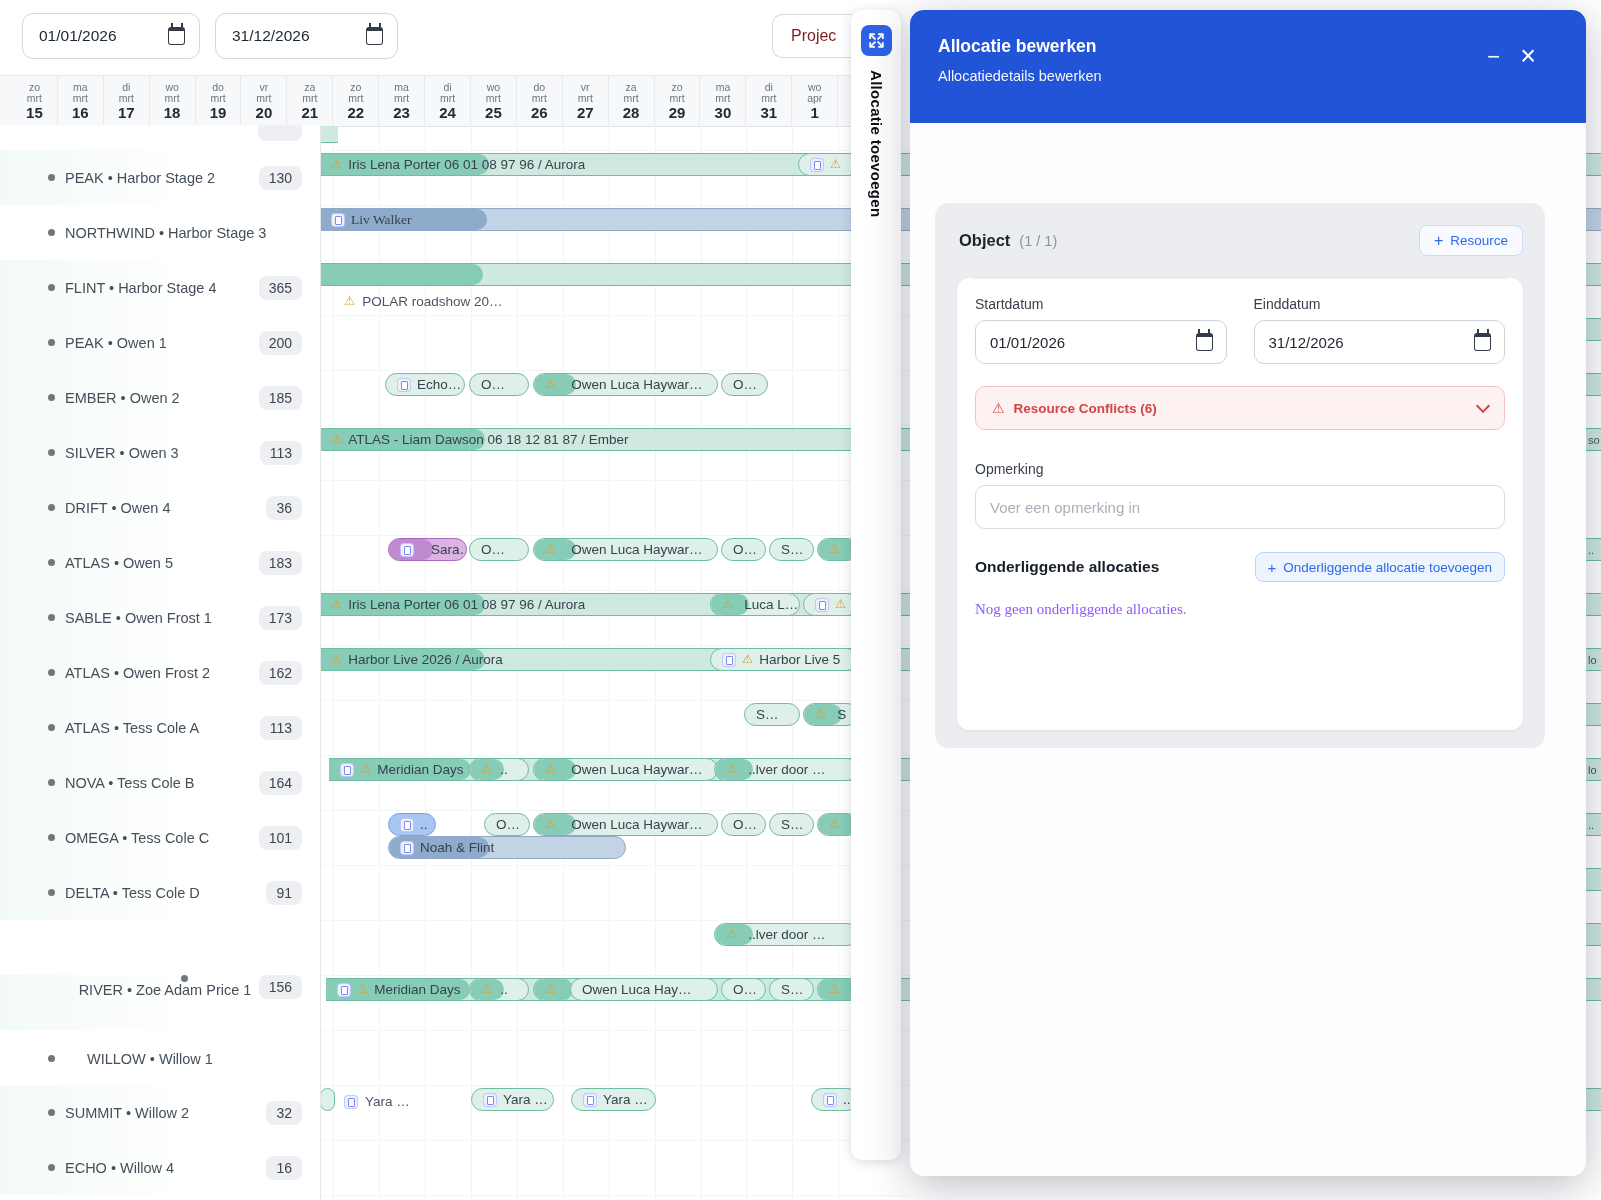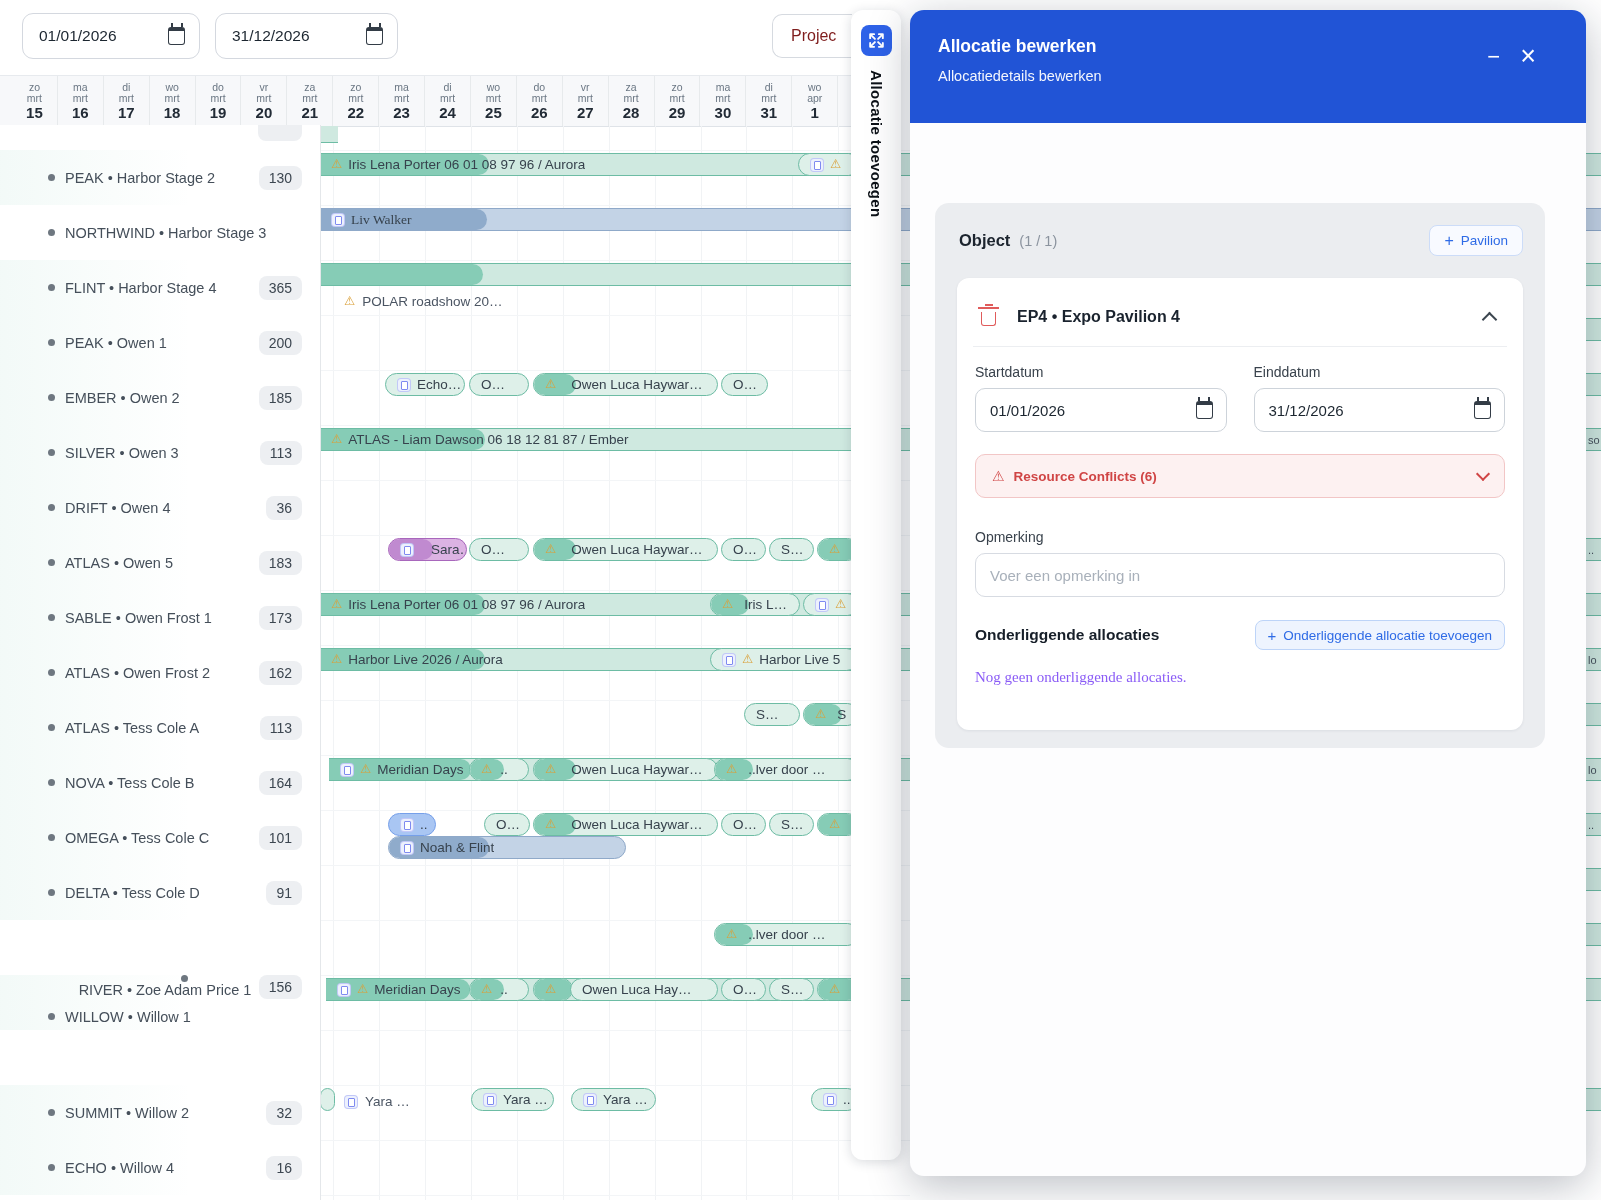--- a/index.html
+++ b/index.html
@@ -267,21 +267,21 @@
         <div class="cap" style="width: 165px;"></div>
         <div class="gcontent">
           <span class="warn">⚠</span>
           <span class="glabel">Iris Lena Porter 06 01 08 97 96 / Aurora</span>
         </div>
       </div>
       <div class="gpill c-teal" style="left: 710px; top: 593px; width: 90px;">
         <div class="cap" style="width: 38px;"></div>
         <div class="gcontent">
           <span class="warn">⚠</span>
-          <span class="glabel" style="margin-left: 5px;">Iris L…</span>
+          <span class="glabel" style="margin-left: 5px;">Luca L…</span>
         </div>
       </div>
       <div class="gpill c-teal" style="left: 803px; top: 593px; width: 56px;">
         <div class="gcontent">
           <span class="doc"></span>
           <span class="warn">⚠</span>
         </div>
       </div>
       <div class="gbar c-teal" style="left: 320px; top: 648px; width: 590px;">
         <div class="cap" style="width: 165px;"></div>
@@ -658,21 +658,21 @@
       <div class="res-row tint" style="top: 740px;">
         <span class="res-bullet"></span>
         <span class="res-label">DELTA • Tess Cole D</span>
         <span class="res-badge">91</span>
       </div>
       <div class="res-row tint" style="top: 850px; flex-direction: column;">
         <span class="res-bullet"></span>
         <span class="res-label">RIVER • Zoe Adam Price 1</span>
         <span class="res-badge">156</span>
       </div>
-      <div class="res-row" style="top: 864px;">
+      <div class="res-row" style="top: 906px; gap: 22px;">
         <span class="res-bullet"></span>
         <span class="res-label">WILLOW • Willow 1</span>
       </div>
       <div class="res-row tint" style="top: 960px;">
         <span class="res-bullet"></span>
         <span class="res-label">SUMMIT • Willow 2</span>
         <span class="res-badge">32</span>
       </div>
       <div class="res-row tint" style="top: 1015px;">
         <span class="res-bullet"></span>
@@ -706,30 +706,25 @@
         <span class="btn-close">×</span>
       </div>
     </div>
 
     <div class="object-box">
       <div class="object-head">
         <span class="object-title">Object</span>
         <span class="object-count">(1 / 1)</span>
         <div class="btn-add">
           <span class="plus">+</span>
-          <span>Pavilion</span>
+          <span>Resource</span>
         </div>
       </div>
 
       <div class="card">
-        <div class="card-head">
-          <span class="trash"></span>
-          <span class="card-title">EP4 • Expo Pavilion 4</span>
-          <span class="chev up"></span>
-        </div>
         <div class="card-div"></div>
 
         <div class="date-row">
           <div class="date-col">
             <div class="field-label">Startdatum</div>
             <div class="m-datebox">
               <input readonly="" value="01/01/2026" style="">
               <span class="cal"></span>
             </div>
           </div>

